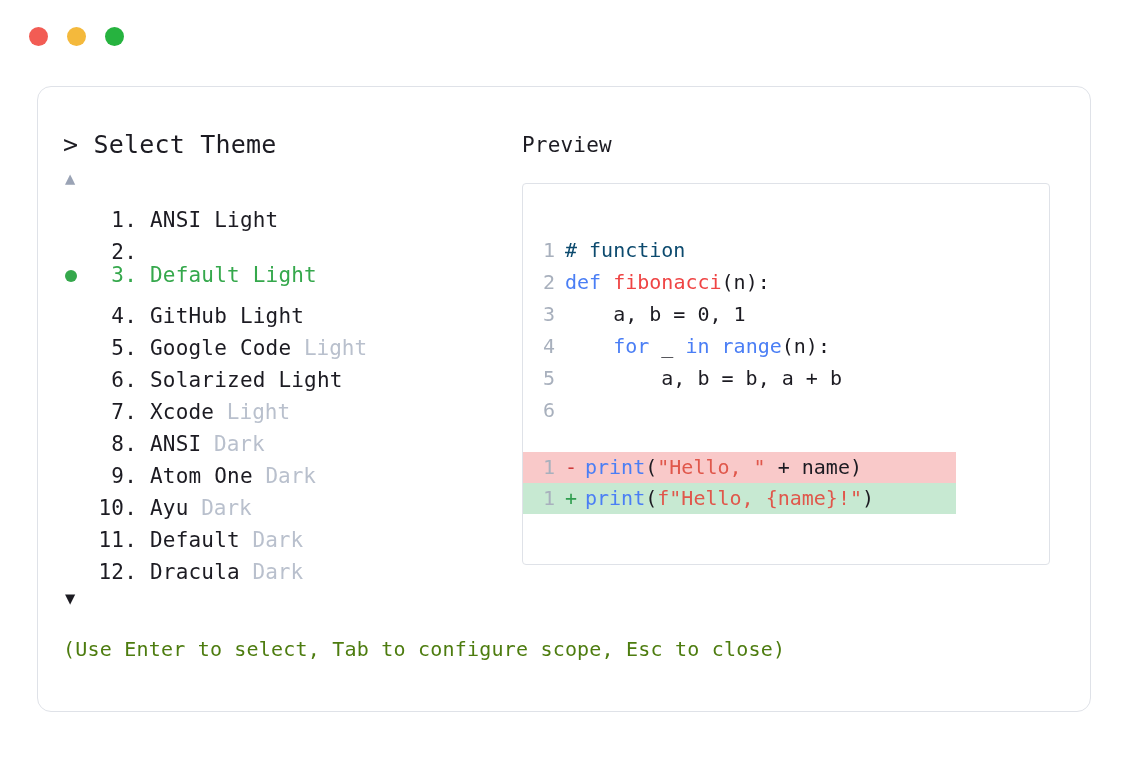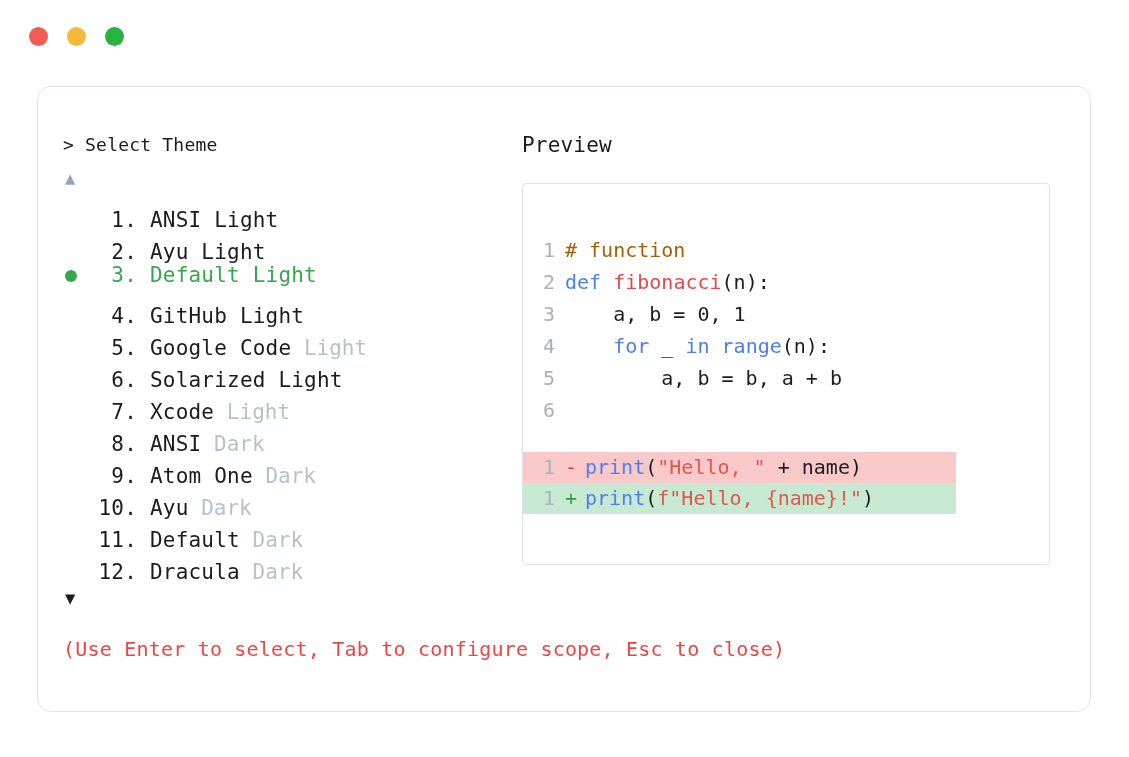--- a/index.html
+++ b/index.html
@@ -54,21 +54,21 @@
     width: 100%; height: 100%;
   }
 
   
   .left-pane {
     position: absolute;
     left: 25px; top: 44px;
     width: 470px;
   }
   .prompt-line {
-    font-size: 18px;
+    font-size: 25px;
     line-height: 28px;
     color: #1c1b22;
     letter-spacing: 0.2px;
     white-space: pre;
   }
   .scroll-arrow {
     font-size: 17px;
     line-height: 26px;
     height: 26px;
     margin-top: 6px;
@@ -119,21 +119,21 @@
   .mode-suffix { color: #b9c0cd; }
   .theme-row.selected .num-col,
   .theme-row.selected .name-col,
   .theme-row.selected .mode-suffix { color: #35a84c; }
 
   .footer-hint {
     position: absolute;
     left: 25px; top: 548px;
     font-size: 20px;
     line-height: 28px;
-    color: #ef4444;
+    color: #4d7c0f;
     letter-spacing: 0.2px;
     white-space: pre;
   }
 
   
   .right-pane {
     position: absolute;
     left: 484px; top: 44px;
     width: 530px;
   }
@@ -189,21 +189,21 @@
   .diff-mark {
     width: 11px;
     flex: 0 0 11px;
     margin-right: 9px;
     text-align: center;
   }
   .diff-line.minus .diff-mark { color: #cf3b3b; }
   .diff-line.plus  .diff-mark { color: #2f9e4f; }
 
   
-  .tok-comment  { color: #a16207; }
+  .tok-comment  { color: #0c4a6e; }
   .tok-keyword  { color: #4a7ef5; }
   .tok-func     { color: #ef4444; }
   .tok-builtin  { color: #4a7ef5; }
   .tok-string   { color: #e0574b; }
   .tok-plain    { color: #1c1b22; }
   .tok-number   { color: #1c1b22; }
 </style>
 </head>
 <body>
 
@@ -216,21 +216,21 @@
   </div>
 
   <div class="card">
     <div class="card-inner">
 
       <div class="left-pane">
         <div class="prompt-line">&gt; Select Theme</div>
         <div class="scroll-arrow up">▲</div>
         <div class="theme-list">
             <div class="theme-row"><span class="bullet-col"></span><span class="num-col">1.</span><span class="name-col">ANSI Light</span></div>
-            <div class="theme-row"><span class="bullet-col"></span><span class="num-col">2.</span><span class="name-col">Ayu Light</span></div>
+            <div class="theme-row"><span class="bullet-col"></span><span class="num-col">2.</span></div>
             <div class="theme-row selected"><span class="bullet-col"><span class="bullet"></span></span><span class="num-col">3.</span><span class="name-col">Default Light</span></div>
             <div class="theme-row"><span class="bullet-col"></span><span class="num-col">4.</span><span class="name-col">GitHub Light</span></div>
             <div class="theme-row"><span class="bullet-col"></span><span class="num-col">5.</span><span class="name-col">Google Code</span><span class="mode-suffix"> Light</span></div>
             <div class="theme-row"><span class="bullet-col"></span><span class="num-col">6.</span><span class="name-col">Solarized Light</span></div>
             <div class="theme-row"><span class="bullet-col"></span><span class="num-col">7.</span><span class="name-col">Xcode</span><span class="mode-suffix"> Light</span></div>
             <div class="theme-row"><span class="bullet-col"></span><span class="num-col">8.</span><span class="name-col">ANSI</span><span class="mode-suffix"> Dark</span></div>
             <div class="theme-row"><span class="bullet-col"></span><span class="num-col">9.</span><span class="name-col">Atom One</span><span class="mode-suffix"> Dark</span></div>
             <div class="theme-row"><span class="bullet-col"></span><span class="num-col">10.</span><span class="name-col">Ayu</span><span class="mode-suffix"> Dark</span></div>
             <div class="theme-row"><span class="bullet-col"></span><span class="num-col">11.</span><span class="name-col">Default</span><span class="mode-suffix"> Dark</span></div>
             <div class="theme-row"><span class="bullet-col"></span><span class="num-col">12.</span><span class="name-col">Dracula</span><span class="mode-suffix"> Dark</span></div>

